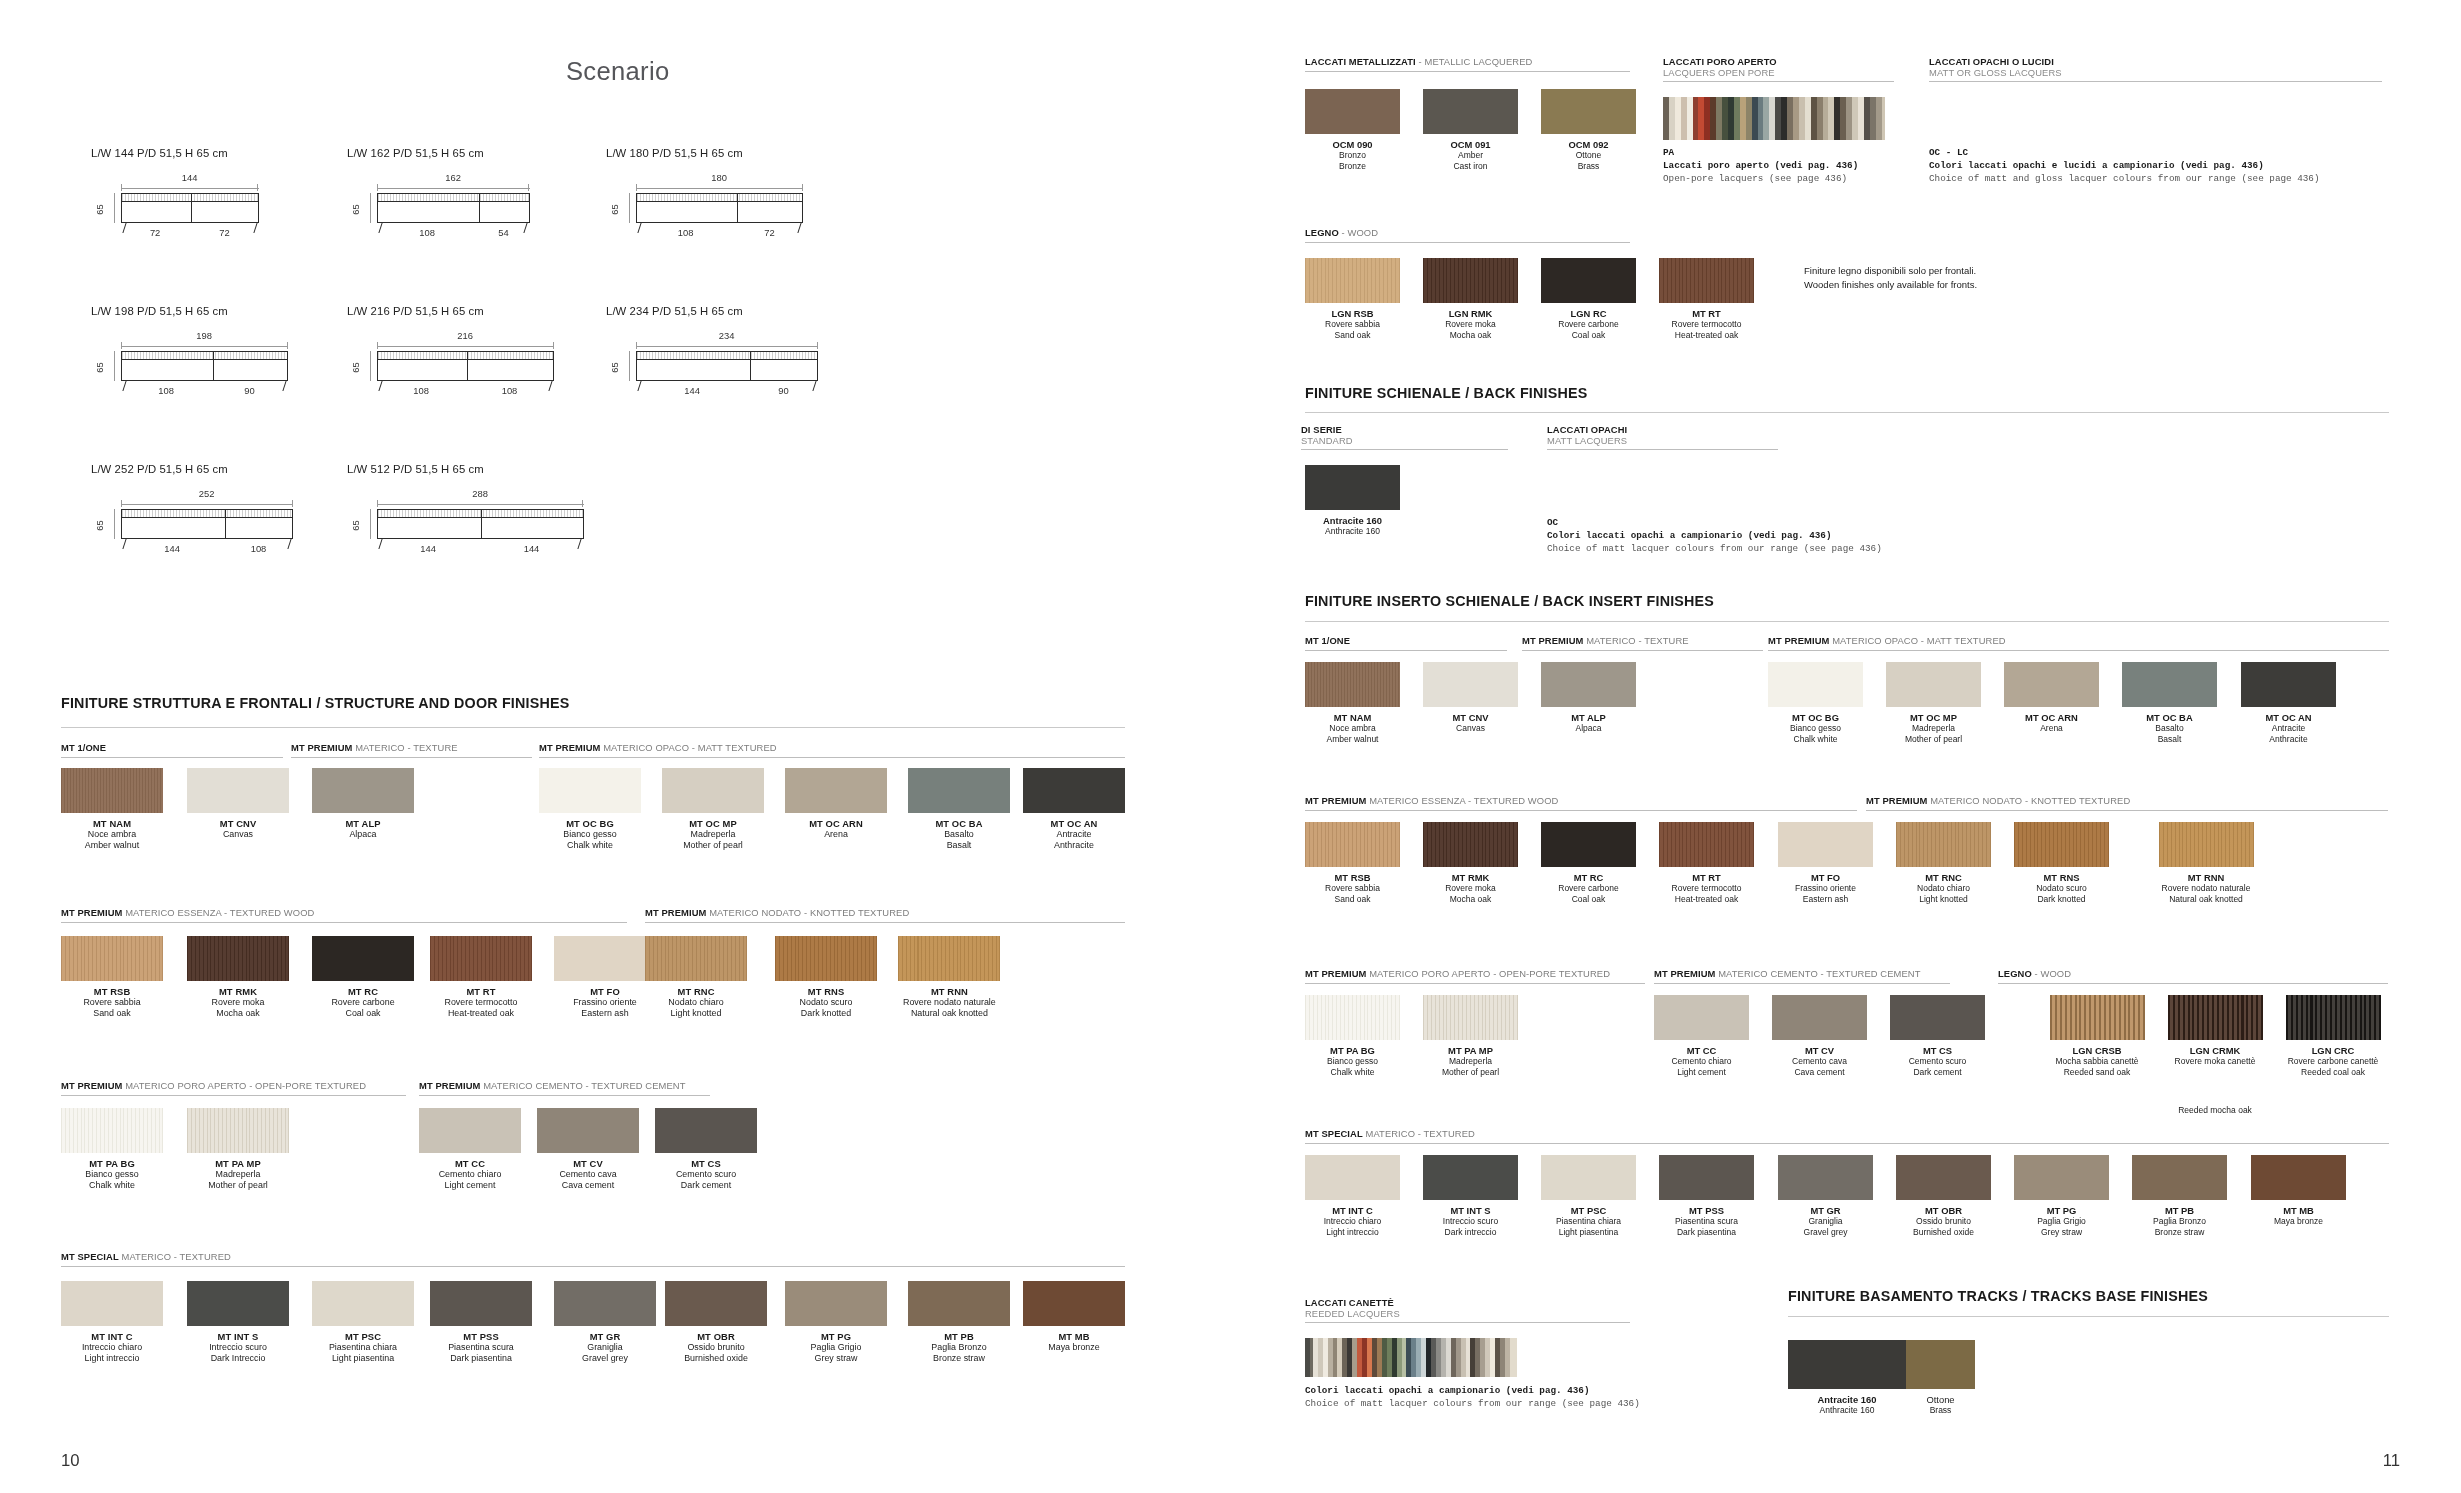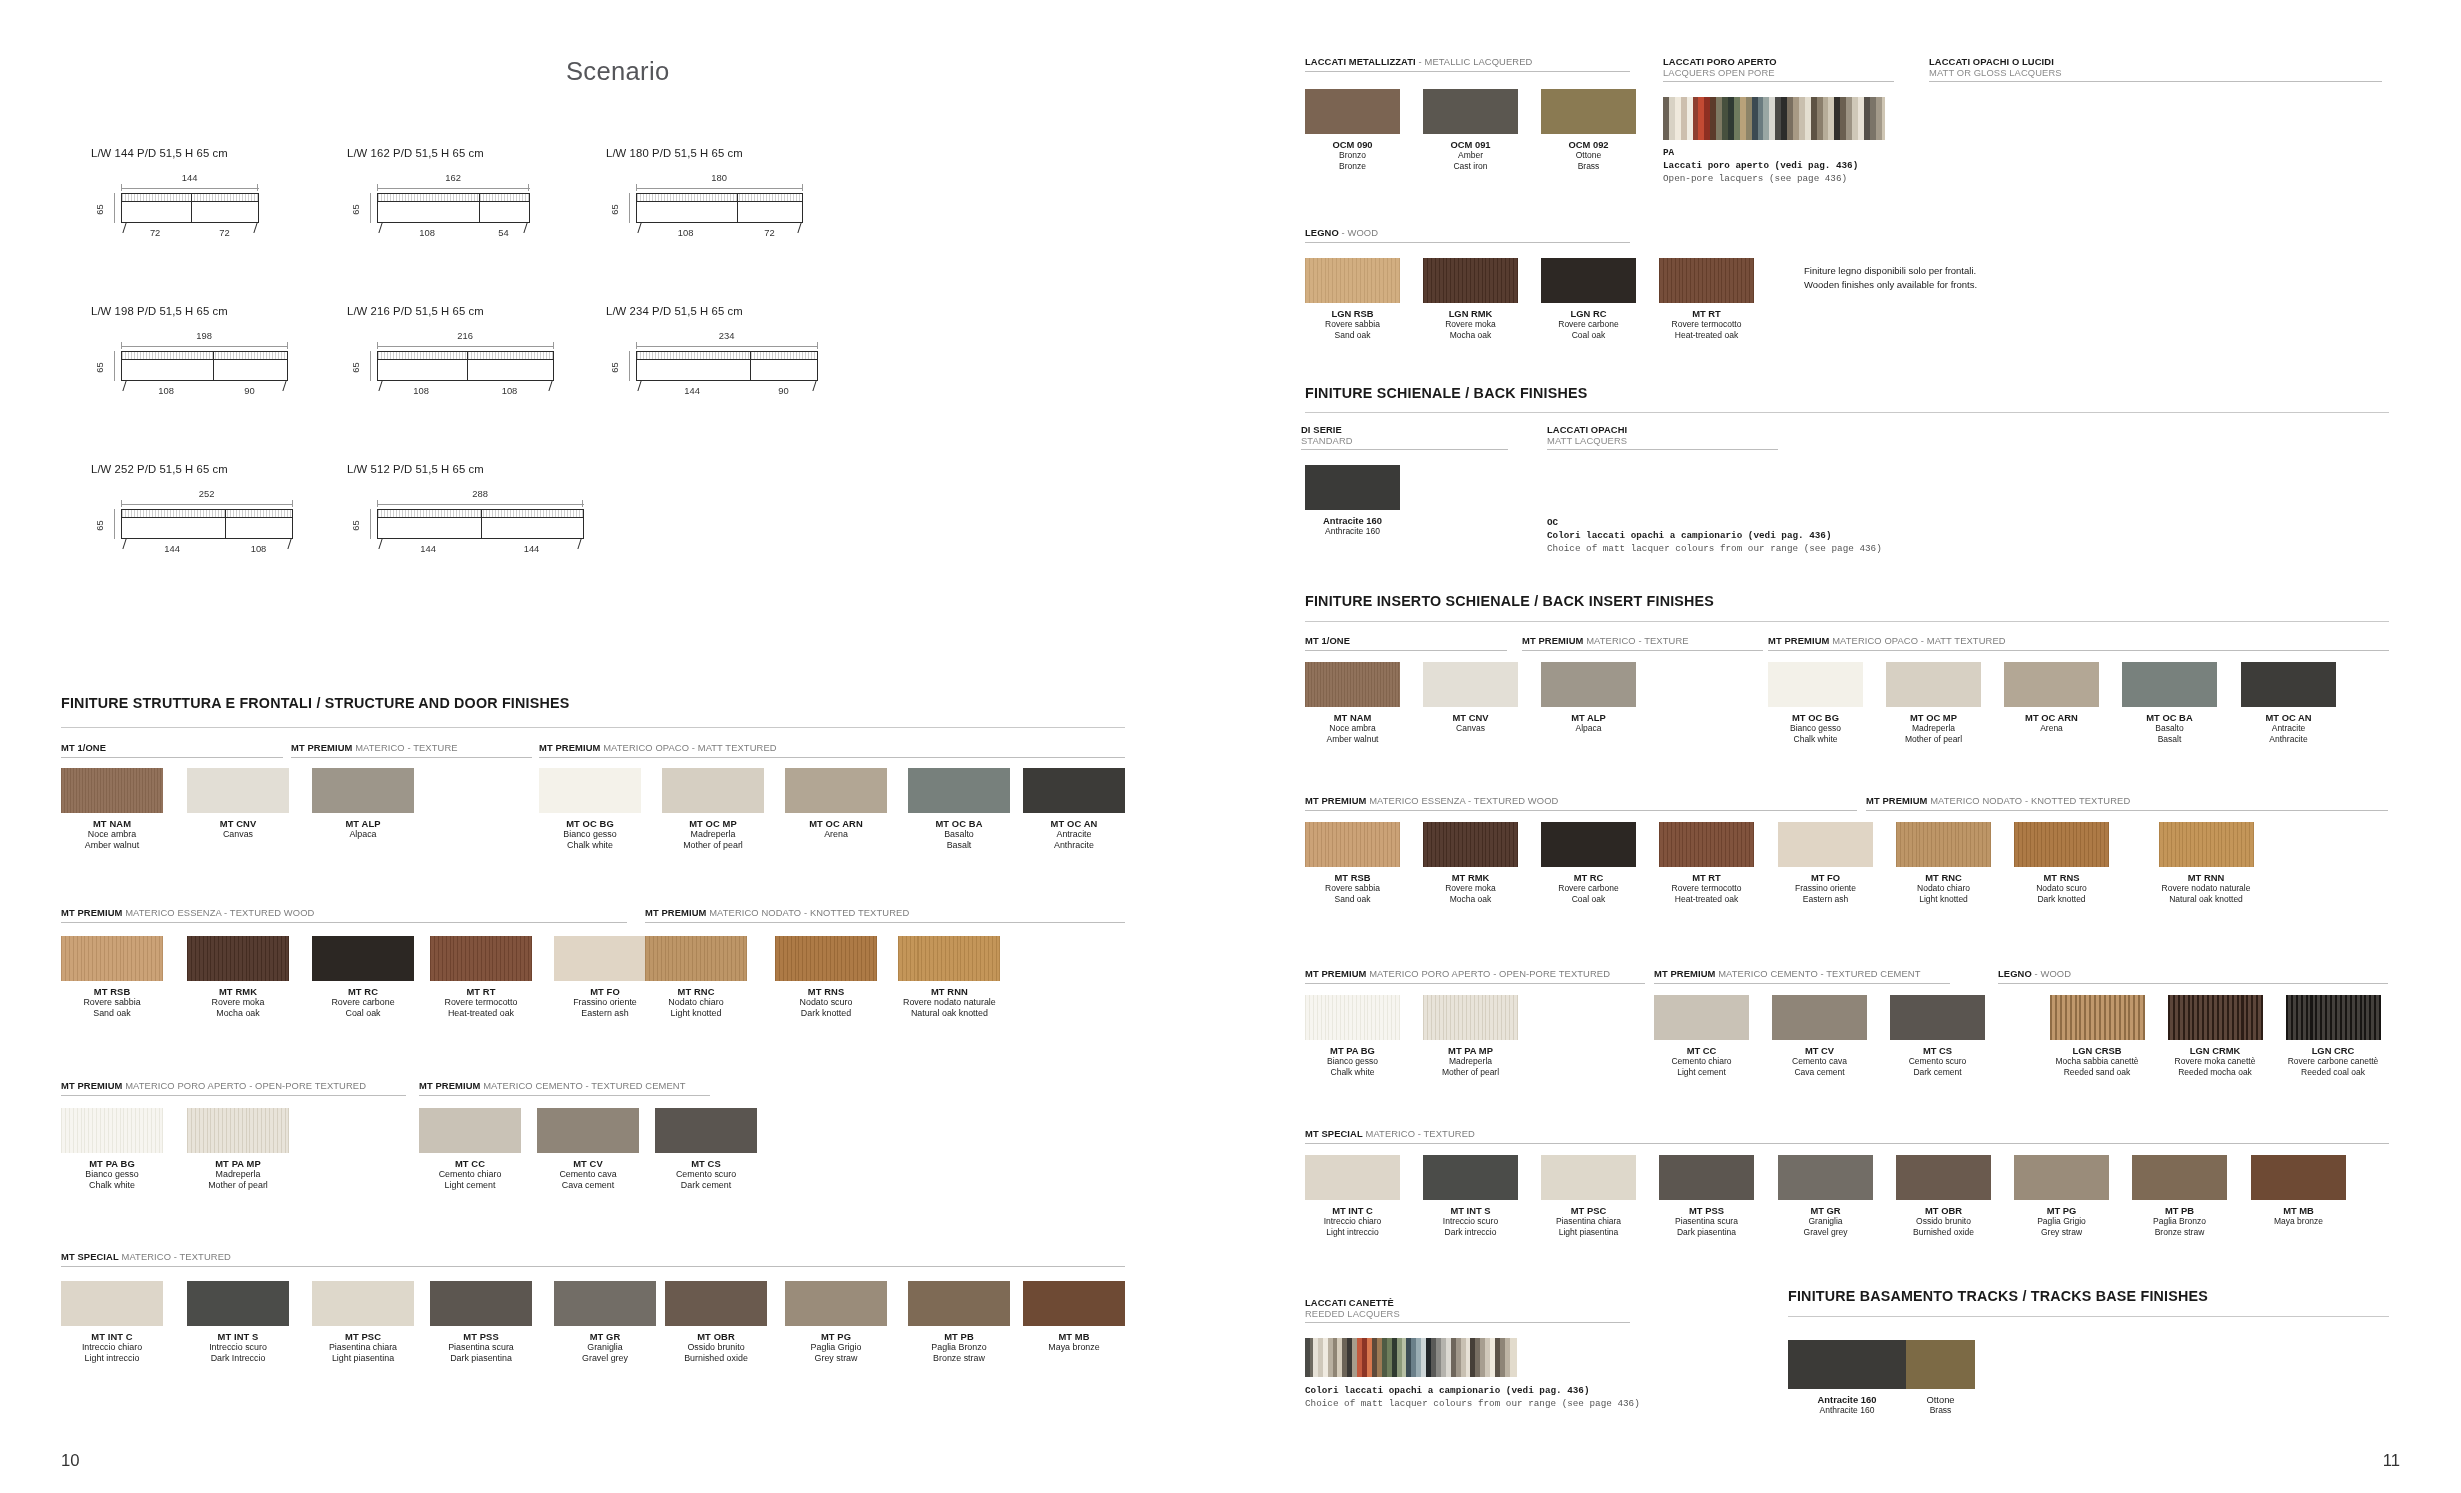--- a/index.html
+++ b/index.html
@@ -544,20 +544,25 @@
     <div class="stripe" style="left:699px;top:97px;width:222px;
       background:repeating-linear-gradient(90deg,
         #4c4a46 0 5.9px,#e6e1d6 5.9px 11.8px,#cfc8ba 11.8px 17.7px,#efeae0 17.7px 23.6px,#b9b0a0 23.6px 29.6px,
         #8f8575 29.6px 35px,#d6cdbc 35px 41px,#6c6458 41px 47px,#3a3835 47px 53px,#a79d8c 53px 59px,
         #c35a3e 59px 65px,#8c3526 65px 71px,#d8784f 71px 77px,#5e4a3a 77px 83px,#9d7a55 83px 89px,
         #4f5b44 89px 95px,#6f7e5c 95px 100px,#2f3a30 100px 106px,#8c9a7a 106px 112px,#b7c0a4 112px 118px,
         #3c4d56 118px 124px,#6b808a 124px 130px,#9aadb4 130px 136px,#cdd6d8 136px 142px,#23282b 142px 148px,
         #5a5a58 148px 154px,#8b8a86 154px 160px,#b5b3ad 160px 165px,#dcd9d2 165px 171px,#6e665c 171px 177px,
         #a0978a 177px 183px,#c8c0b2 183px 189px,#e7e1d6 189px 195px,#463f38 195px 201px,#776e62 201px 207px,
         #a79e90 207px 213px,#d0c8ba 213px 219px,#efeade 219px 222px;"></div>
+    <div class="stripe-lbl" style="left:699px;top:146px;width:453px;">
+      <div class="hd">OC - LC</div>
+      <div class="hd">Colori laccati opachi e lucidi a campionario (vedi pag. 436)</div>
+      <div style="color:#555;">Choice of matt and gloss lacquer colours from our range (see page 436)</div>
+    </div>
 
     <div class="grp" style="left:75px;top:227px;width:325px;">
       <div class="grp-head">
         <b>LEGNO</b>
         <span class="lt">- WOOD</span>
       </div>
       <div class="grp-rule"></div>
     </div>
     <div class="sw-sm" style="left:75px;top:258px;">
       <div class="chip" style="background:#cfa979;background-image:repeating-linear-gradient(90deg, rgba(0,0,0,.06) 0 1px, rgba(255,255,255,.06) 1px 3.9px);"></div>
@@ -818,21 +823,21 @@
     <div class="sw-sm" style="left:798px;top:995px;width:138px;">
       <div class="chip" style="background:#b78a58;width:95px;margin-left:21.7px;background-image:repeating-linear-gradient(90deg, rgba(0,0,0,.22) 0 2px, rgba(255,255,255,.12) 2px 4.9px);"></div>
       <div class="code" style="width:138px;">LGN CRSB</div>
       <div class="it" style="width:138px;">Mocha sabbia canettè</div>
       <div class="en" style="width:138px;">Reeded sand oak</div>
     </div>
     <div class="sw-sm" style="left:916px;top:995px;width:138px;">
       <div class="chip" style="background:#4a3024;width:95px;margin-left:21.7px;background-image:repeating-linear-gradient(90deg, rgba(0,0,0,.4) 0 2px, rgba(255,255,255,.1) 2px 4.9px);"></div>
       <div class="code" style="width:138px;">LGN CRMK</div>
       <div class="it" style="width:138px;">Rovere moka canettè</div>
-      <div class="en" style="width:138px;">Reeded mocha oak</div>
+      <div class="en" style="width:138px;margin-top:38px;">Reeded mocha oak</div>
     </div>
     <div class="sw-sm" style="left:1034px;top:995px;width:138px;">
       <div class="chip" style="background:#2e2a26;width:95px;margin-left:21.7px;background-image:repeating-linear-gradient(90deg, rgba(0,0,0,.5) 0 2px, rgba(255,255,255,.1) 2px 4.9px);"></div>
       <div class="code" style="width:138px;">LGN CRC</div>
       <div class="it" style="width:138px;">Rovere carbone canettè</div>
       <div class="en" style="width:138px;">Reeded coal oak</div>
     </div>
 
     <div class="grp" style="left:75px;top:1128px;width:1084px;">
       <div class="grp-head">

